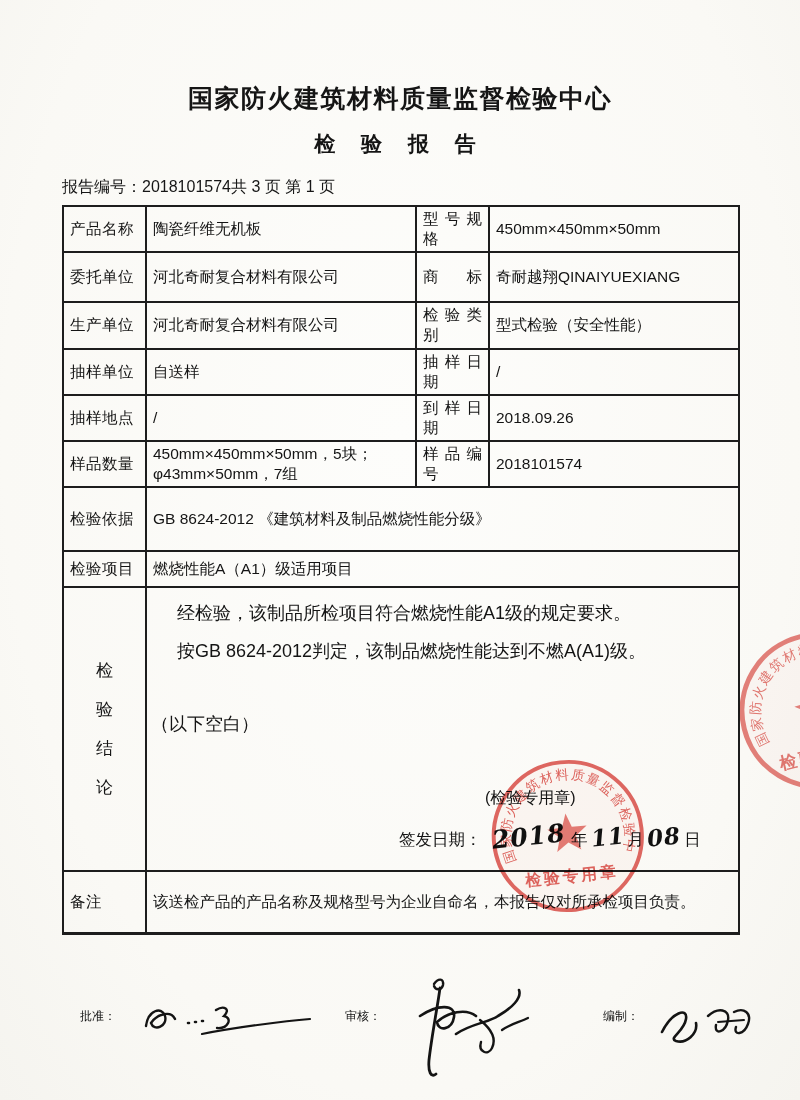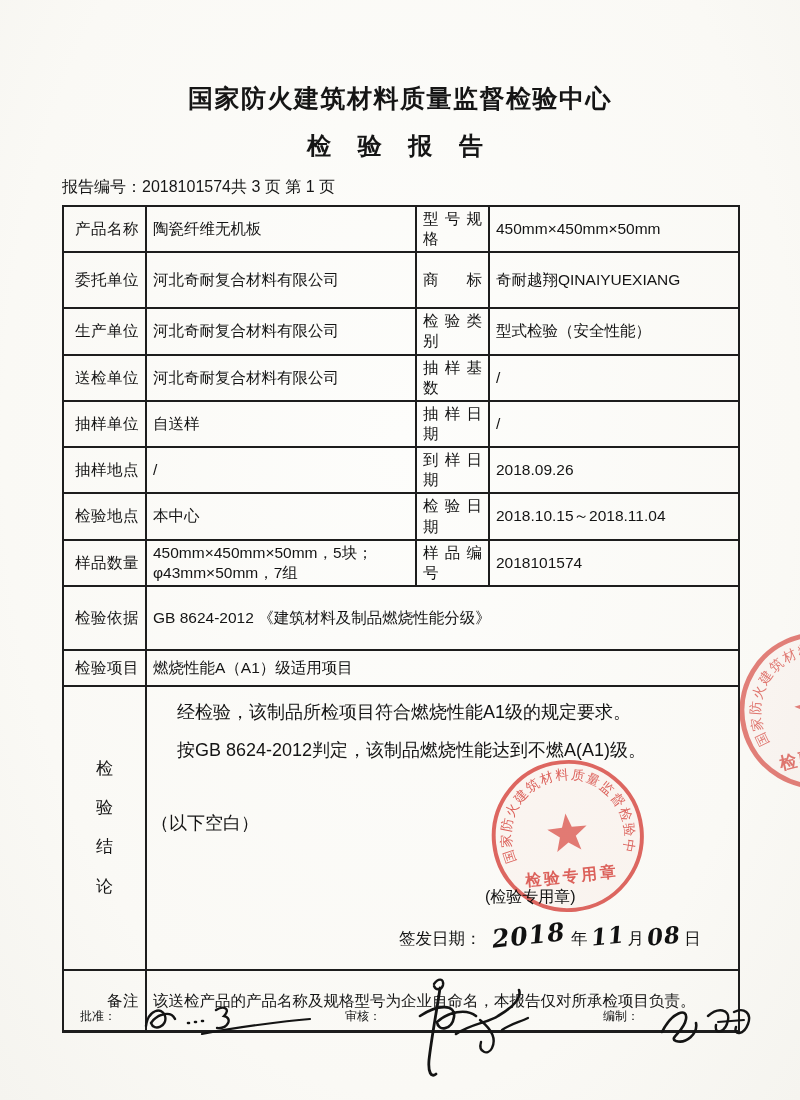--- a/index.html
+++ b/index.html
@@ -14,41 +14,41 @@
     background:#fbfaf7;
     background-image:radial-gradient(ellipse at 50% 40%, #fdfdfb 0%, #faf9f5 70%, #f5f4ef 100%);
   }
   .title{
     position:absolute;top:82px;left:0;width:100%;
     text-align:center;font-size:25px;font-weight:bold;letter-spacing:1.5px;
     color:#151515;
   }
   .subtitle{
     position:absolute;top:130px;left:0;width:100%;
-    text-align:center;font-size:24px;font-weight:bold;letter-spacing:10px;
+    text-align:center;font-size:21px;font-weight:bold;letter-spacing:10px;
     color:#151515;
   }
   .meta-row{
     position:absolute;top:177px;left:62px;width:676px;
     display:flex;
     font-size:16px;color:#161616;
   }
   table.report{
     position:absolute;top:205px;left:62px;
     width:676px;border-collapse:collapse;table-layout:fixed;
   }
   table.report td{
     border:2px solid #1d1d1d;
     font-size:15.5px;line-height:1.3;color:#141414;
     vertical-align:middle;
     padding:2px 6px;
     overflow:hidden;
   }
   table.report{border-bottom:3px solid #1d1d1d;}
-  td.lbl{text-align:right;padding:2px 2px;letter-spacing:0.5px;}
+  td.lbl{text-align:left;padding:2px 2px;letter-spacing:0.5px;}
   td.lbl2{text-align:justify;text-align-last:justify;padding:2px 7px;}
   td.val{padding:2px 8px;}
   td.conclusion-lbl{
     text-align:center;
   }
   .vstack{display:flex;flex-direction:column;align-items:center;gap:17px;font-size:17px;}
   td.conclusion-cell{position:relative;padding:0;}
   .c-line{position:absolute;white-space:nowrap;font-size:18px;}
   .c-line1{left:30px;top:14px;}
   .c-line2{left:30px;top:52px;text-align:right;}
@@ -91,55 +91,43 @@
         <col style="width:73px">
         <col style="width:250px">
       </colgroup>
     <tbody>
         <tr style="height:43px">
       <td class="lbl">产品名称</td>
       <td class="val">陶瓷纤维无机板</td>
       <td class="lbl2">型号规格</td>
       <td class="val">450mm×450mm×50mm</td>
     </tr>
-    <tr style="height:56px">
+    <tr style="height:50px">
       <td class="lbl">委托单位</td>
       <td class="val">河北奇耐复合材料有限公司</td>
       <td class="lbl2">商标</td>
       <td class="val">奇耐越翔QINAIYUEXIANG</td>
     </tr>
     <tr style="height:42px">
       <td class="lbl">生产单位</td>
       <td class="val">河北奇耐复合材料有限公司</td>
       <td class="lbl2">检验类别</td>
       <td class="val">型式检验（安全性能）</td>
     </tr>
     <tr style="height:40px">
-      <td class="lbl">送检单位</td>
-      <td class="val">河北奇耐复合材料有限公司</td>
-      <td class="lbl2">抽样基数</td>
-      <td class="val">/</td>
-    </tr>
-    <tr style="height:40px">
       <td class="lbl">抽样单位</td>
       <td class="val">自送样</td>
       <td class="lbl2">抽样日期</td>
       <td class="val">/</td>
     </tr>
     <tr style="height:39px">
       <td class="lbl">抽样地点</td>
       <td class="val">/</td>
       <td class="lbl2">到样日期</td>
       <td class="val">2018.09.26</td>
-    </tr>
-    <tr style="height:37px">
-      <td class="lbl">检验地点</td>
-      <td class="val">本中心</td>
-      <td class="lbl2">检验日期</td>
-      <td class="val">2018.10.15～2018.11.04</td>
     </tr>
     <tr style="height:41px">
       <td class="lbl">样品数量</td>
       <td class="val">450mm×450mm×50mm，5块；φ43mm×50mm，7组</td>
       <td class="lbl2">样品编号</td>
       <td class="val">2018101574</td>
     </tr>
     <tr style="height:64px">
       <td class="lbl">检验依据</td>
       <td class="val" colspan="3">GB 8624-2012 《建筑材料及制品燃烧性能分级》</td>

